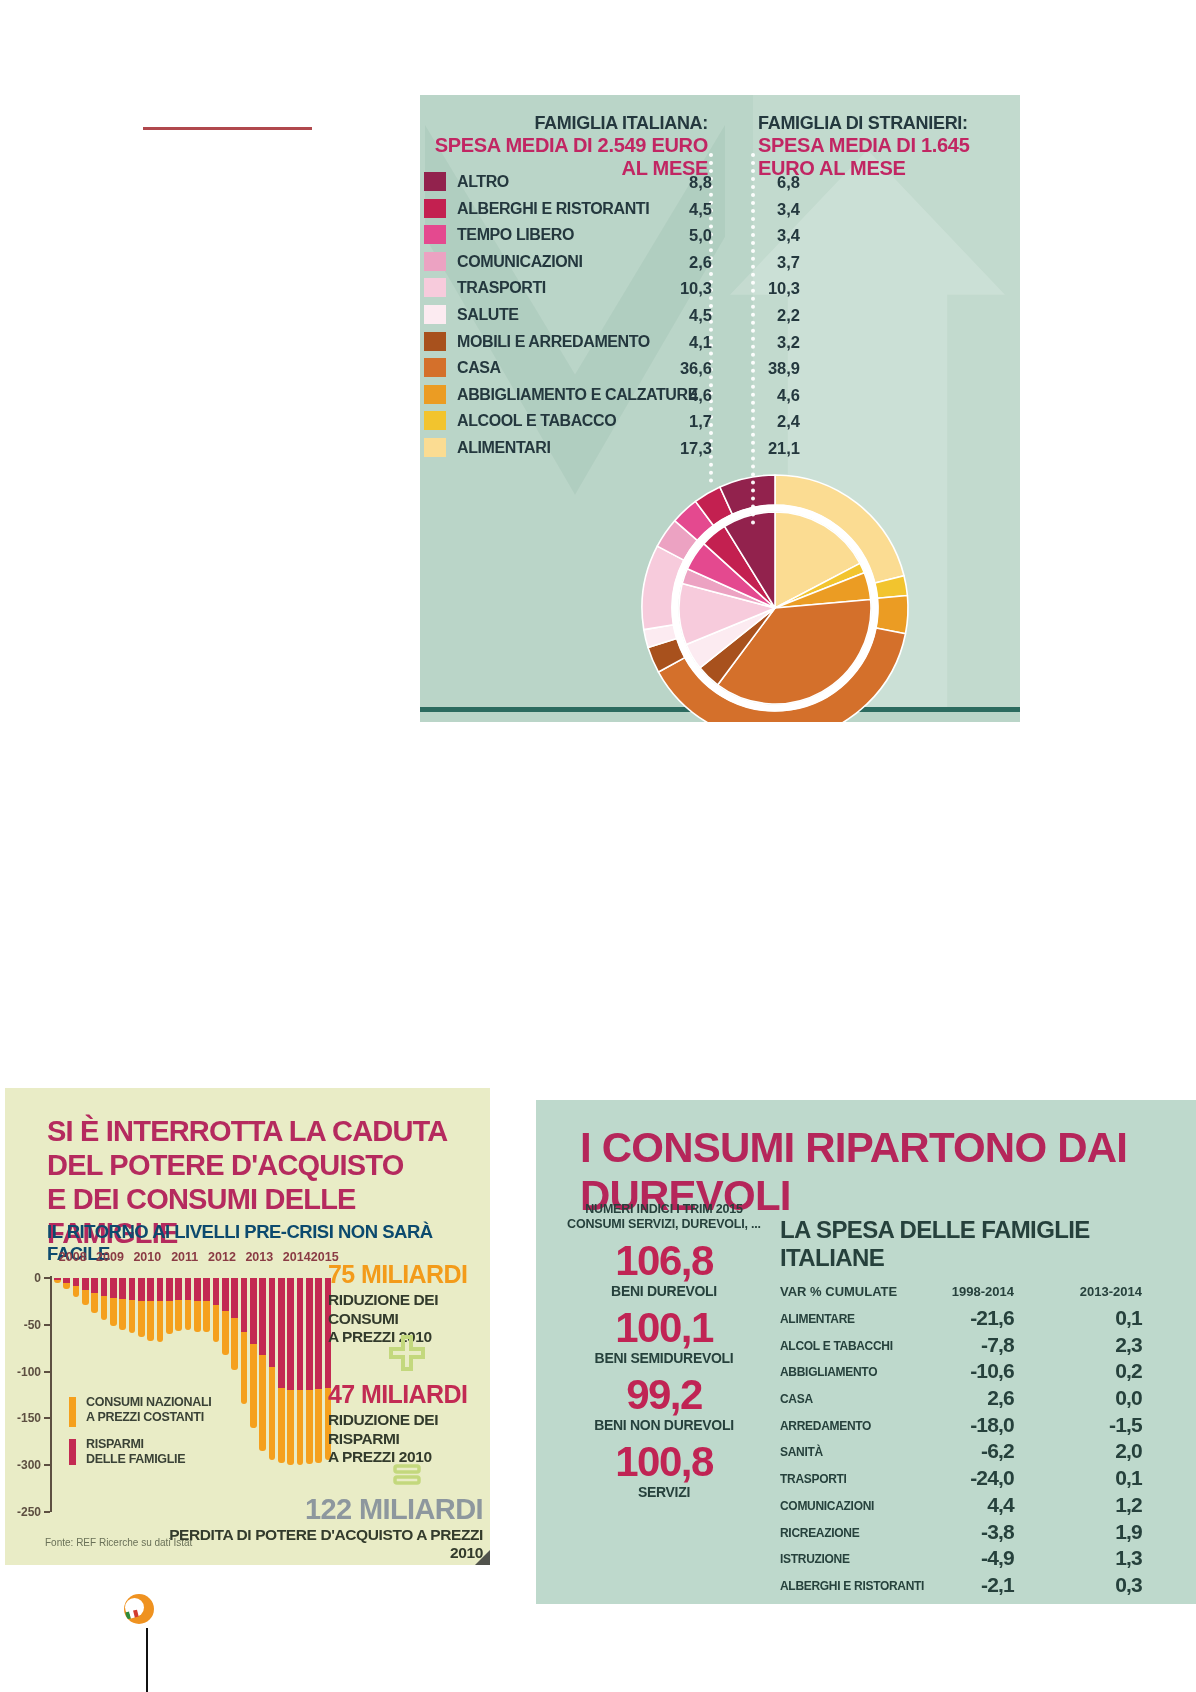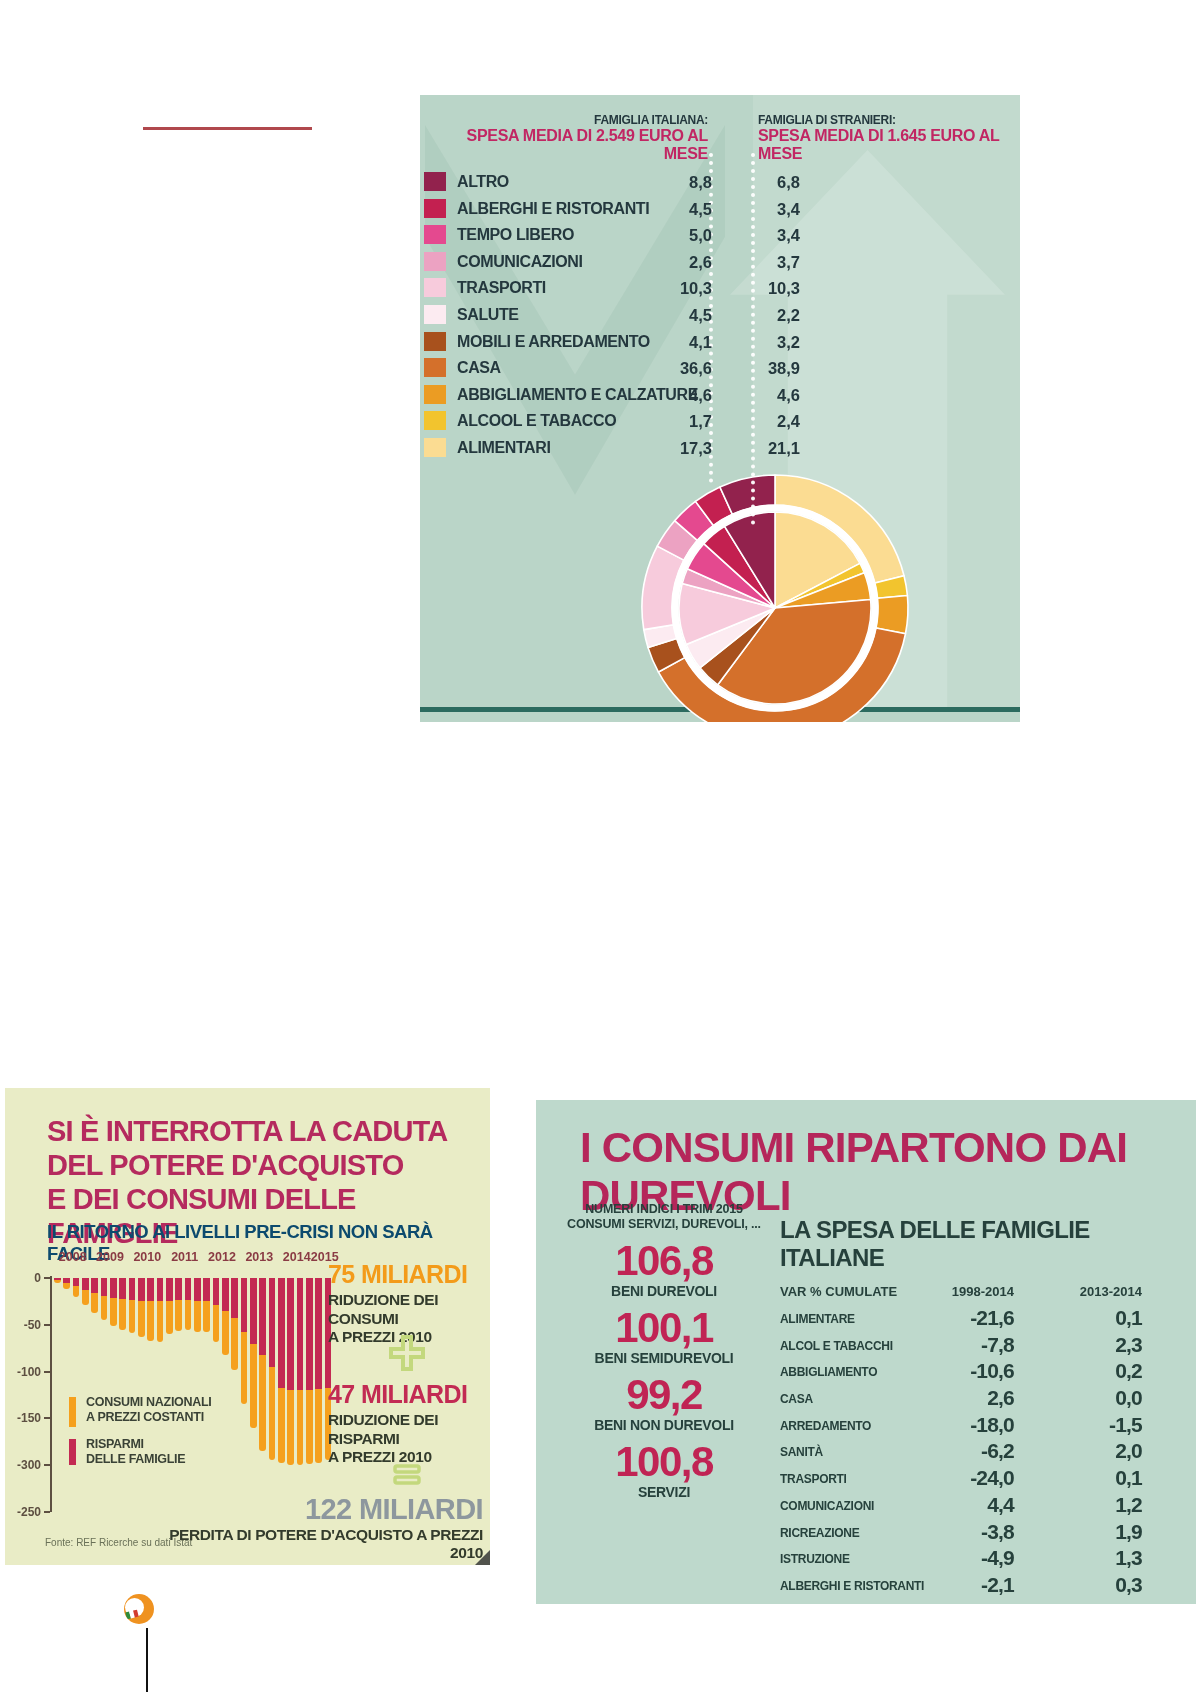--- a/index.html
+++ b/index.html
@@ -9,22 +9,22 @@
   .cond{letter-spacing:-0.4px;}
 
   
   #top-panel{left:420px;top:95px;width:600px;height:627px;background:#bad5c8;overflow:hidden;}
   .wm-band{left:333px;top:0;width:267px;height:612px;background:rgba(255,255,255,0.12);}
   .wm-arrow-up{left:310px;top:55px;width:275px;height:557px;background:rgba(255,255,255,0.16);
     clip-path:polygon(50% 0,100% 26%,79% 26%,79% 100%,21% 100%,21% 26%,0 26%);}
   .wm-chev{left:5px;top:30px;width:300px;height:430px;background:rgba(0,70,55,0.05);
     clip-path:polygon(0 0,50% 58%,100% 0,100% 26%,50% 86%,0 26%);}
   .teal-rule{left:0;top:612px;width:600px;height:5px;background:#2c6b5f;}
-  .hdr-dark{color:#24383e;font-weight:bold;font-size:12px;letter-spacing:-0.3px;}
-  .hdr-crim{color:#c12663;font-weight:bold;font-size:16px;letter-spacing:-0.3px;}
+  .hdr-dark{color:#24383e;font-weight:bold;font-size:18px;letter-spacing:-0.3px;}
+  .hdr-crim{color:#c12663;font-weight:bold;font-size:20px;letter-spacing:-0.3px;}
   #col-it{left:8px;top:18px;width:280px;text-align:right;}
   #col-fo{left:338px;top:18px;width:260px;text-align:left;}
   .dotline{width:0;border-left:4px dotted #fff;opacity:.95;}
   #dot1{left:289px;top:58px;height:330px;}
   #dot2{left:331px;top:58px;height:372px;z-index:6;}
   #spend-legend{left:4px;top:74px;width:400px;}
   .leg-row{position:relative;height:26.6px;}
   .leg-sw{position:absolute;left:0;top:3px;width:22px;height:19px;}
   .leg-lab{position:absolute;left:33px;top:4px;font-size:16px;font-weight:bold;color:#24383e;letter-spacing:-0.4px;white-space:nowrap;}
   .leg-v1{position:absolute;left:226px;top:4px;width:62px;text-align:right;font-size:16.5px;font-weight:bold;color:#24383e;}

